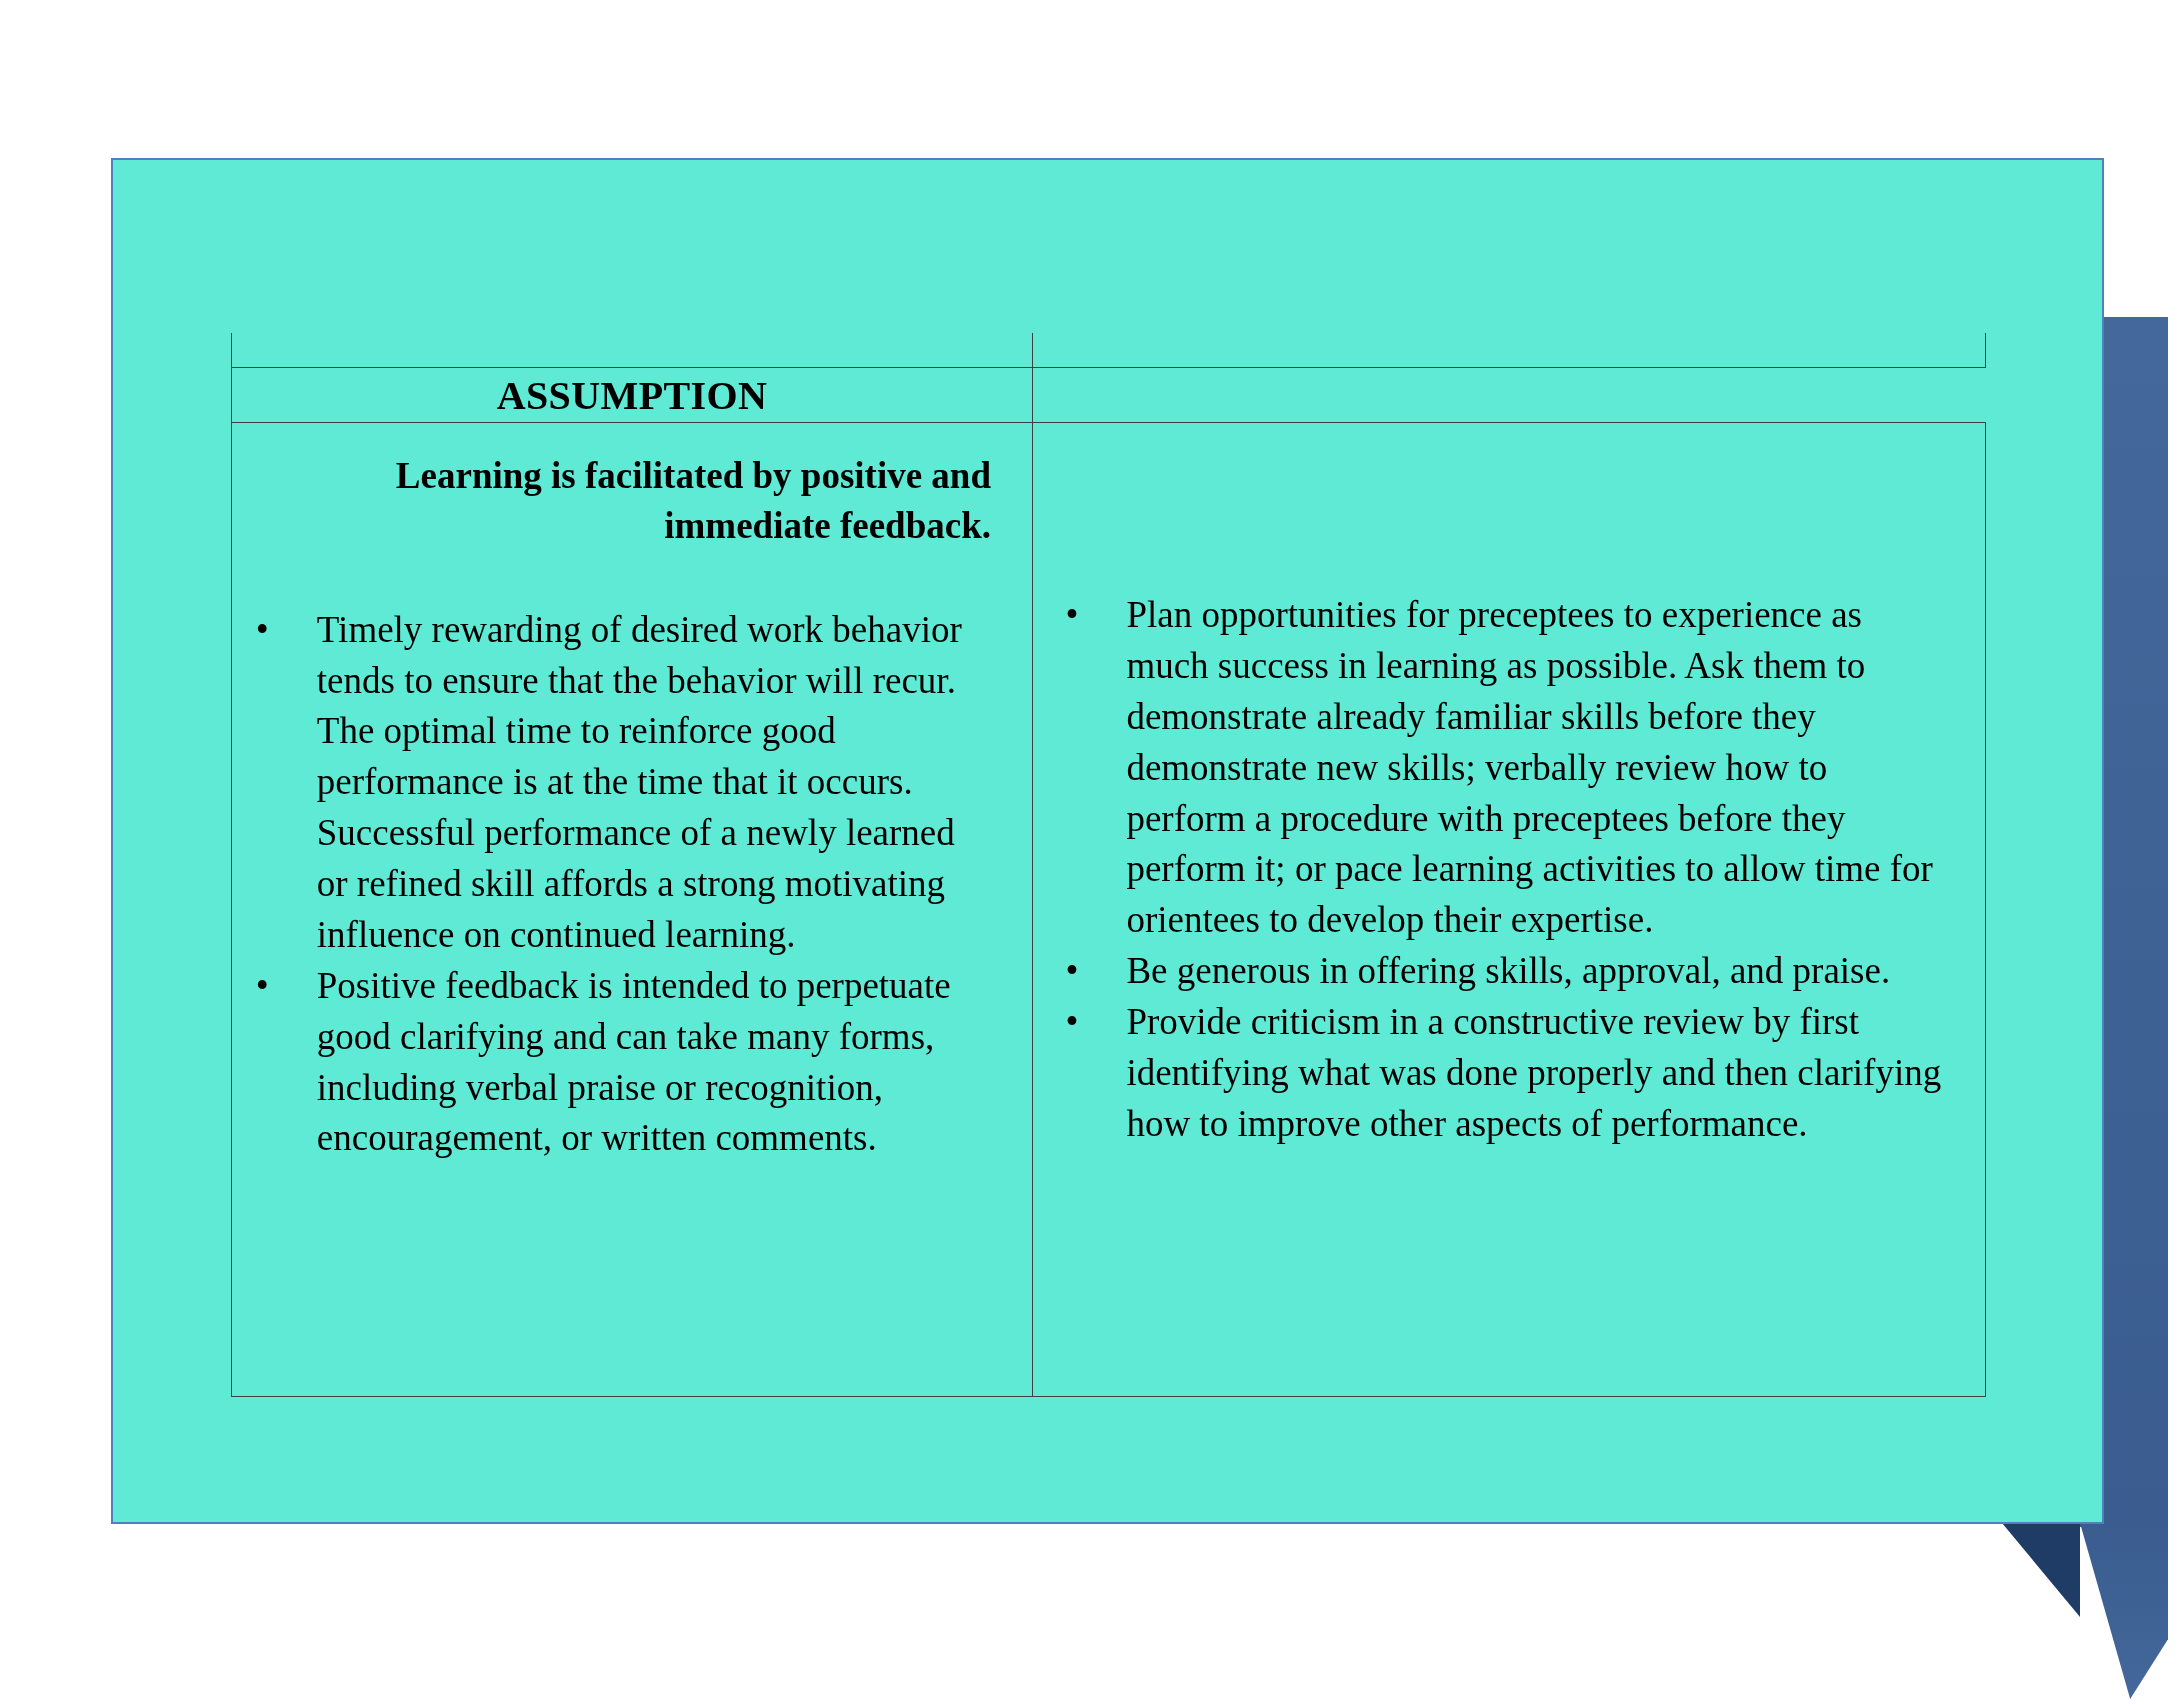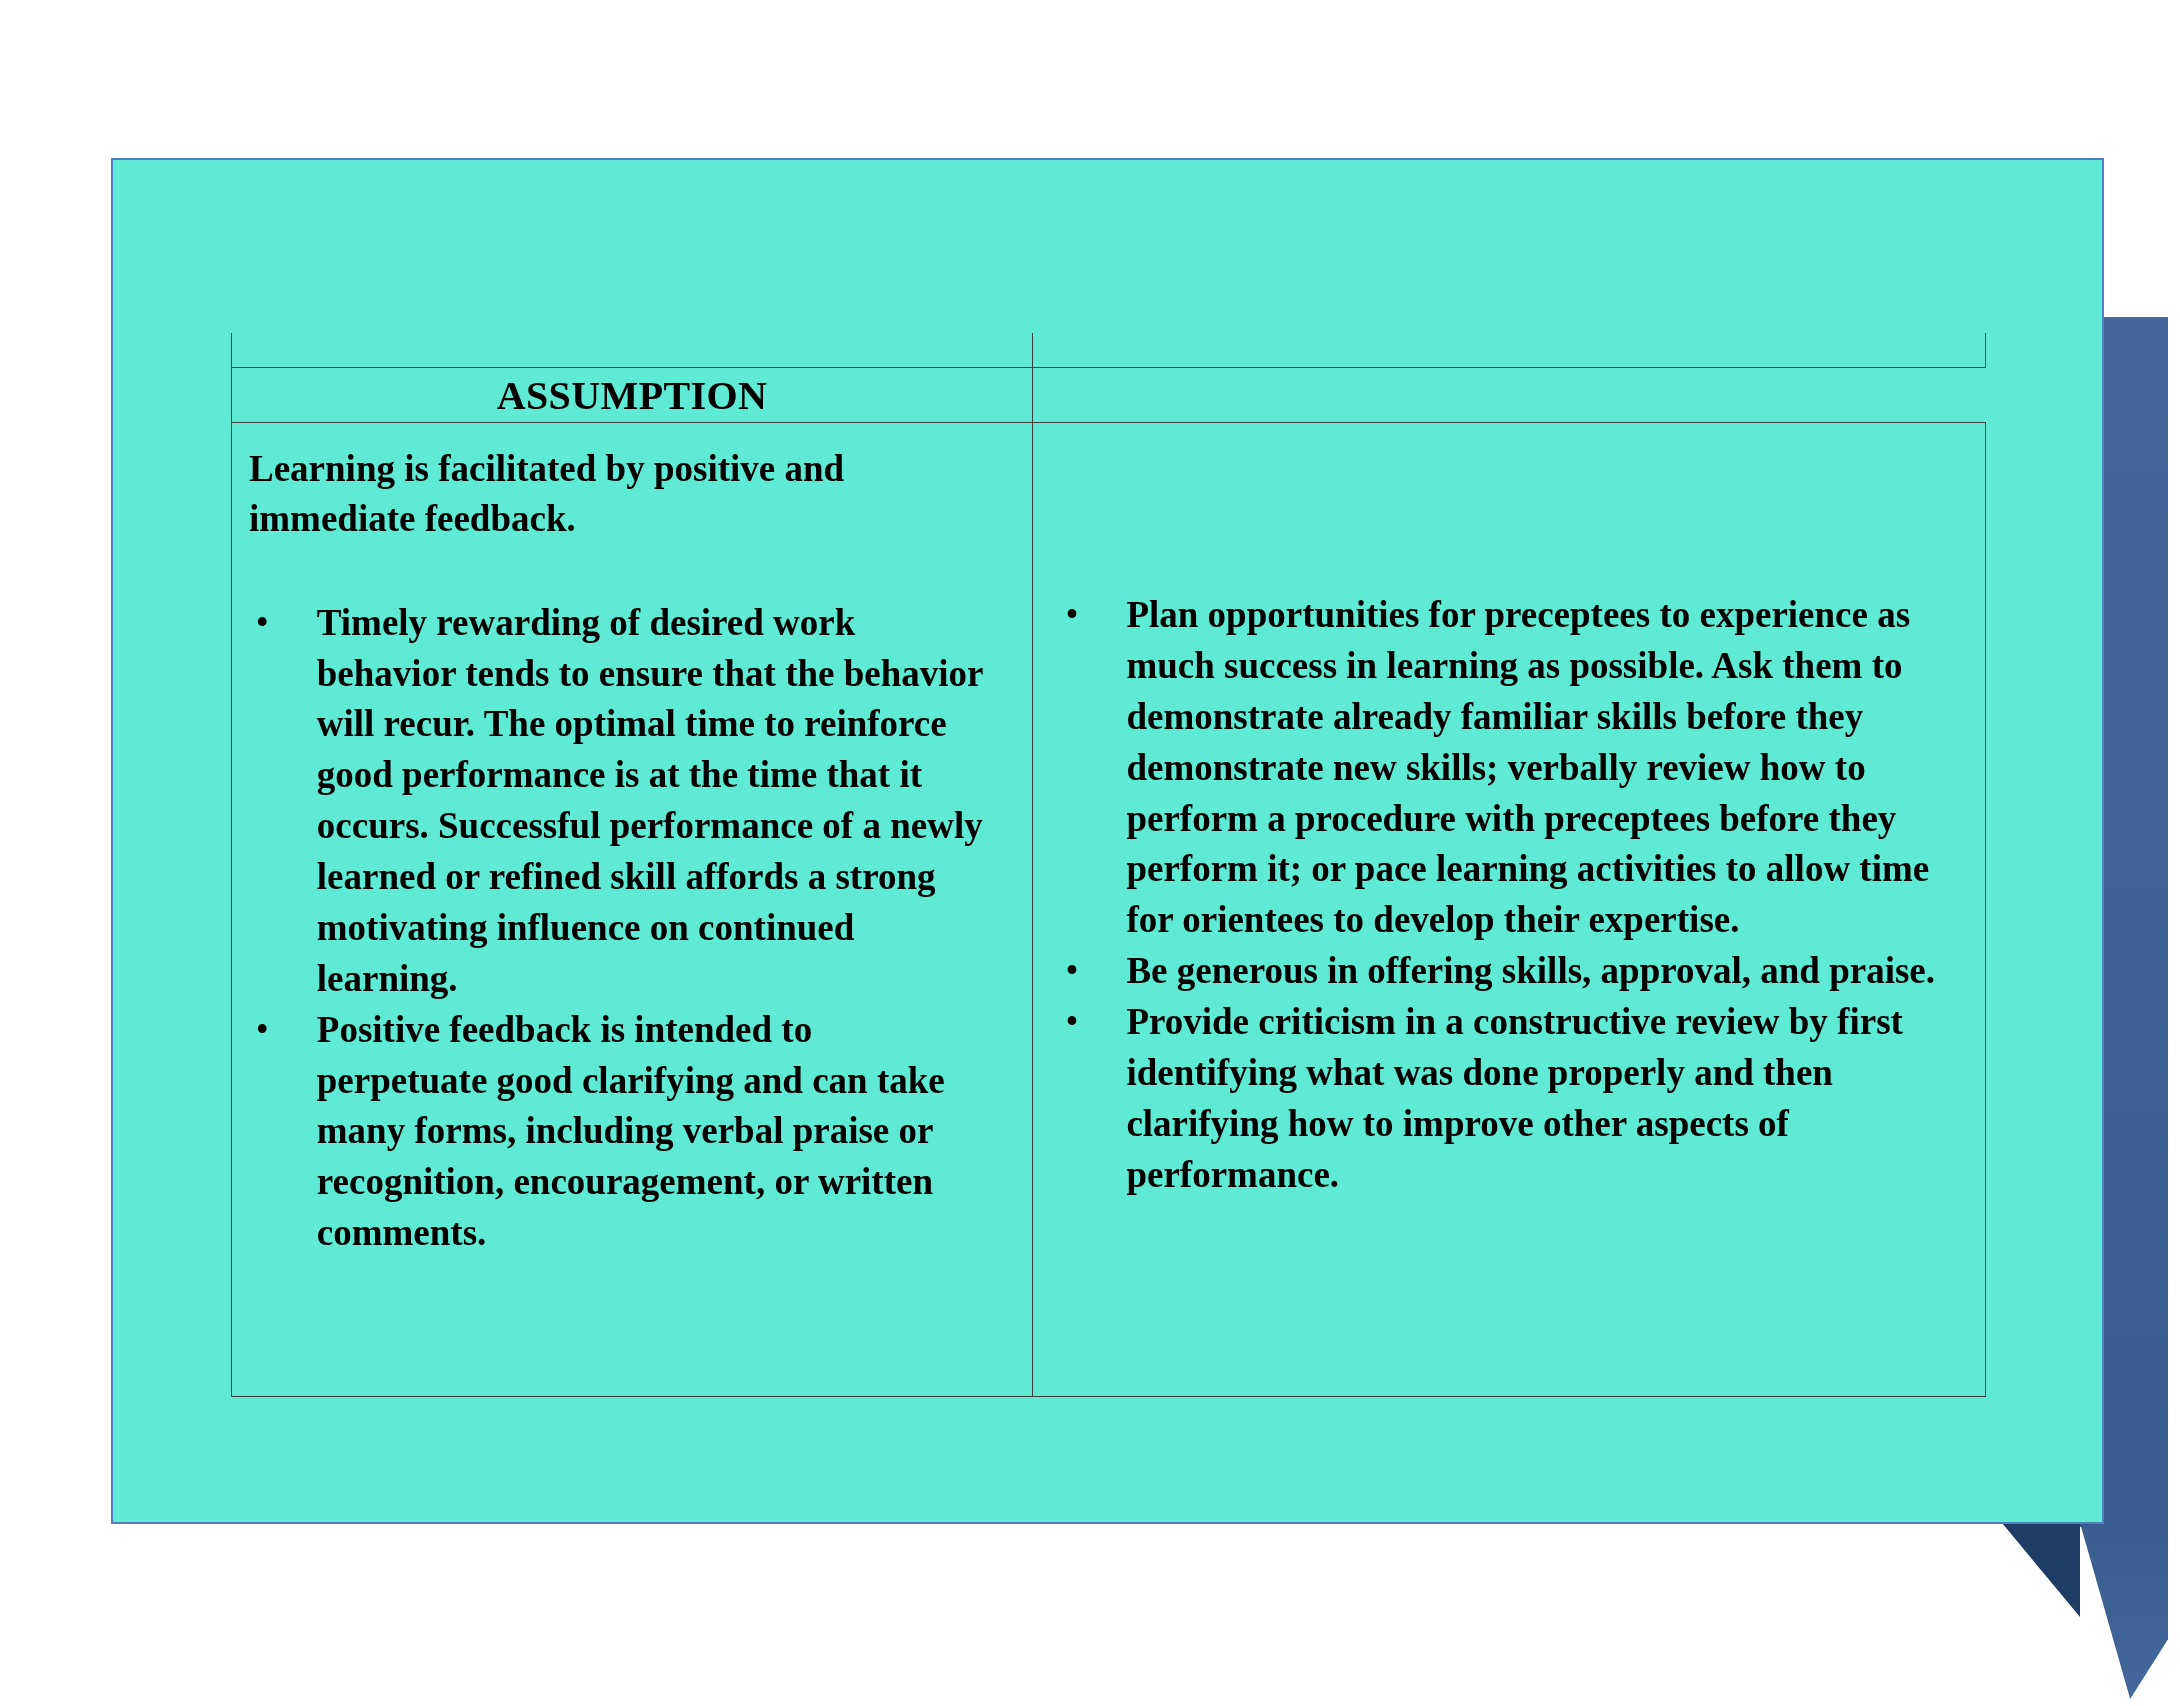--- a/index.html
+++ b/index.html
@@ -84,31 +84,32 @@
     border-right:1.7px solid var(--table-line);
     padding:12px 41px 51px 17px;
   }
   .body-row .cell-right{
     border-right:1.7px solid var(--table-line);
     padding:12px 34px 51px 25.6px;
   }
 
   .lead{
     font-weight:bold; font-size:37px; line-height:1.36;
-    margin:9px 0 53px 0;
+    margin:16px 0 53px 0;
+    text-align:right;
   }
   .col-spacer{ height:155px; }
 
   ul.bullets{
     list-style:none; margin:0; padding:0 0 0 6.8px;
     font-size:37px; line-height:1.375;
   }
   li.bullet-item{ display:flex; }
   .bullet-dot{ flex:0 0 61px; width:61px; }
-  .bullet-text{ flex:1;font-weight:bold; }
+  .bullet-text{ flex:1; }
 </style>
 </head>
 <body>
 
 <div class="shadow-band"></div>
 <div class="shadow-tail"></div>
 <div class="shadow-fold"></div>
 
 <div class="page">
   <div class="doc-table">

